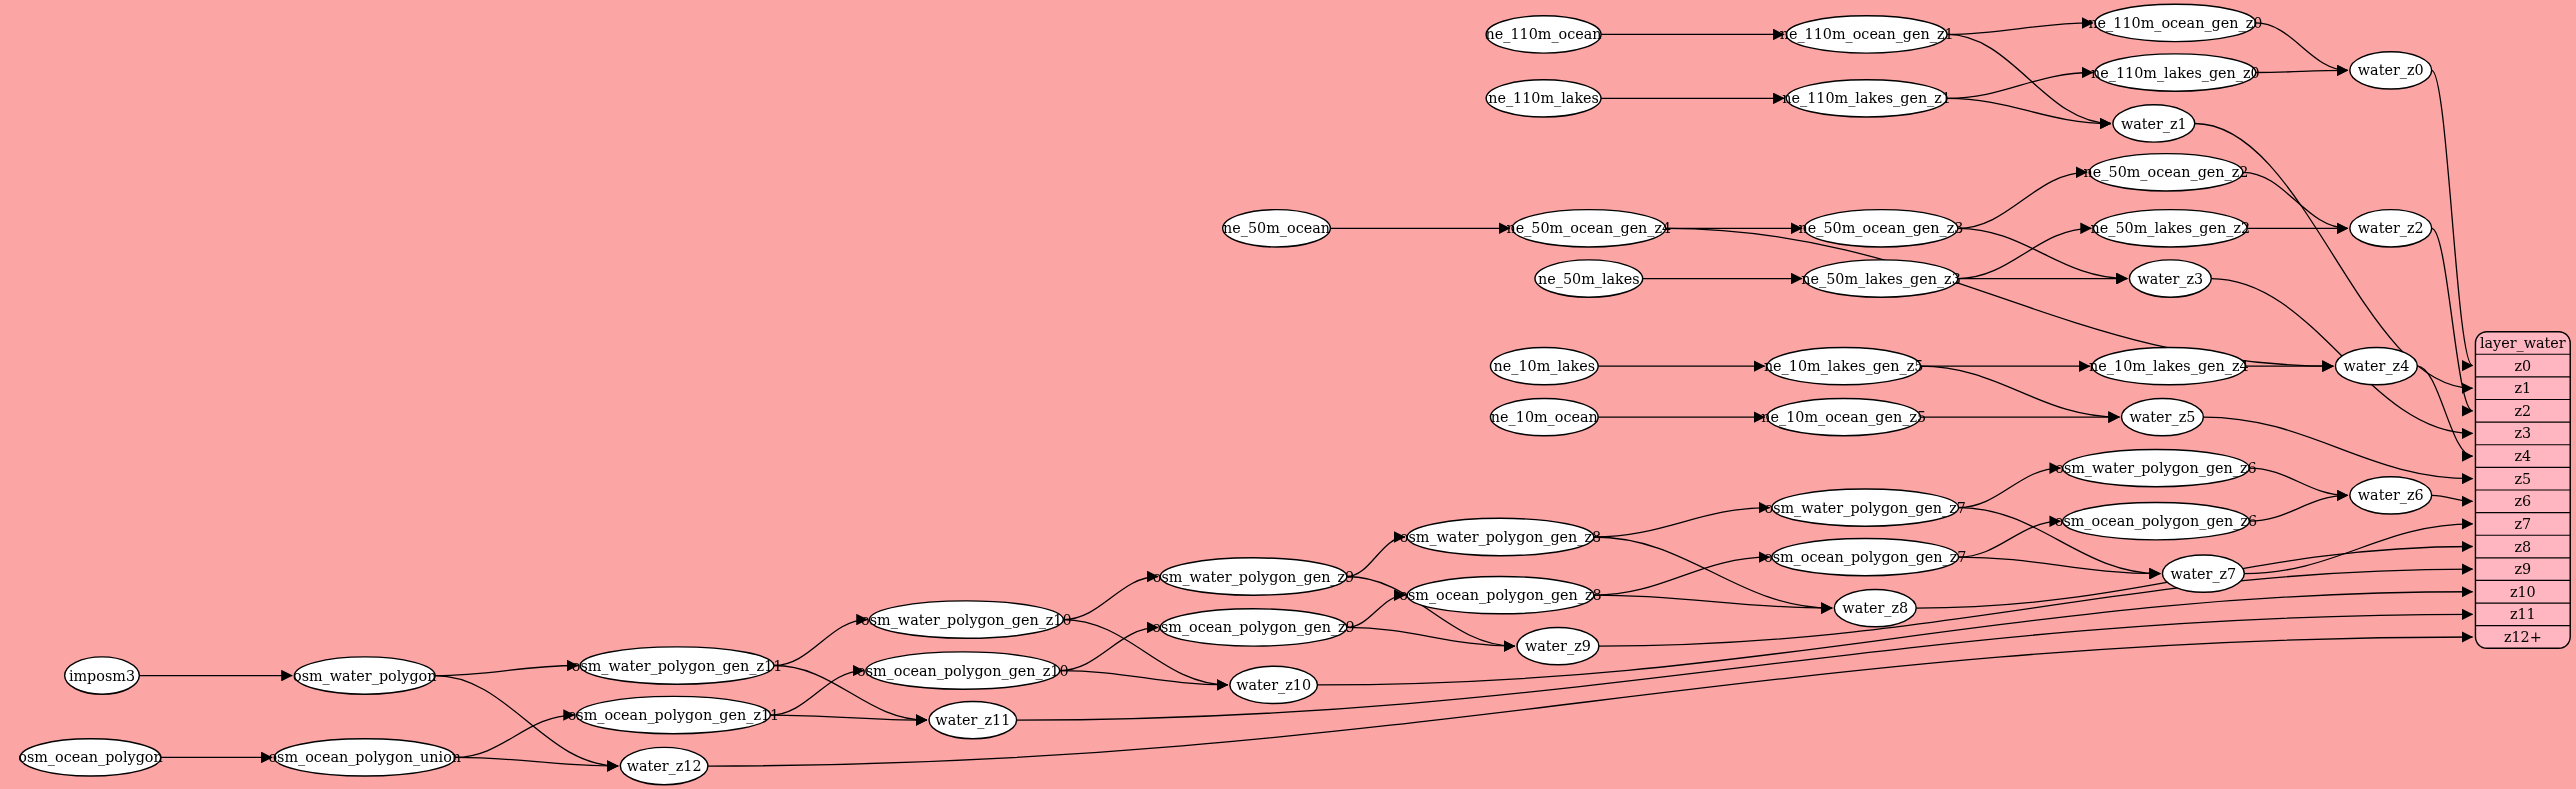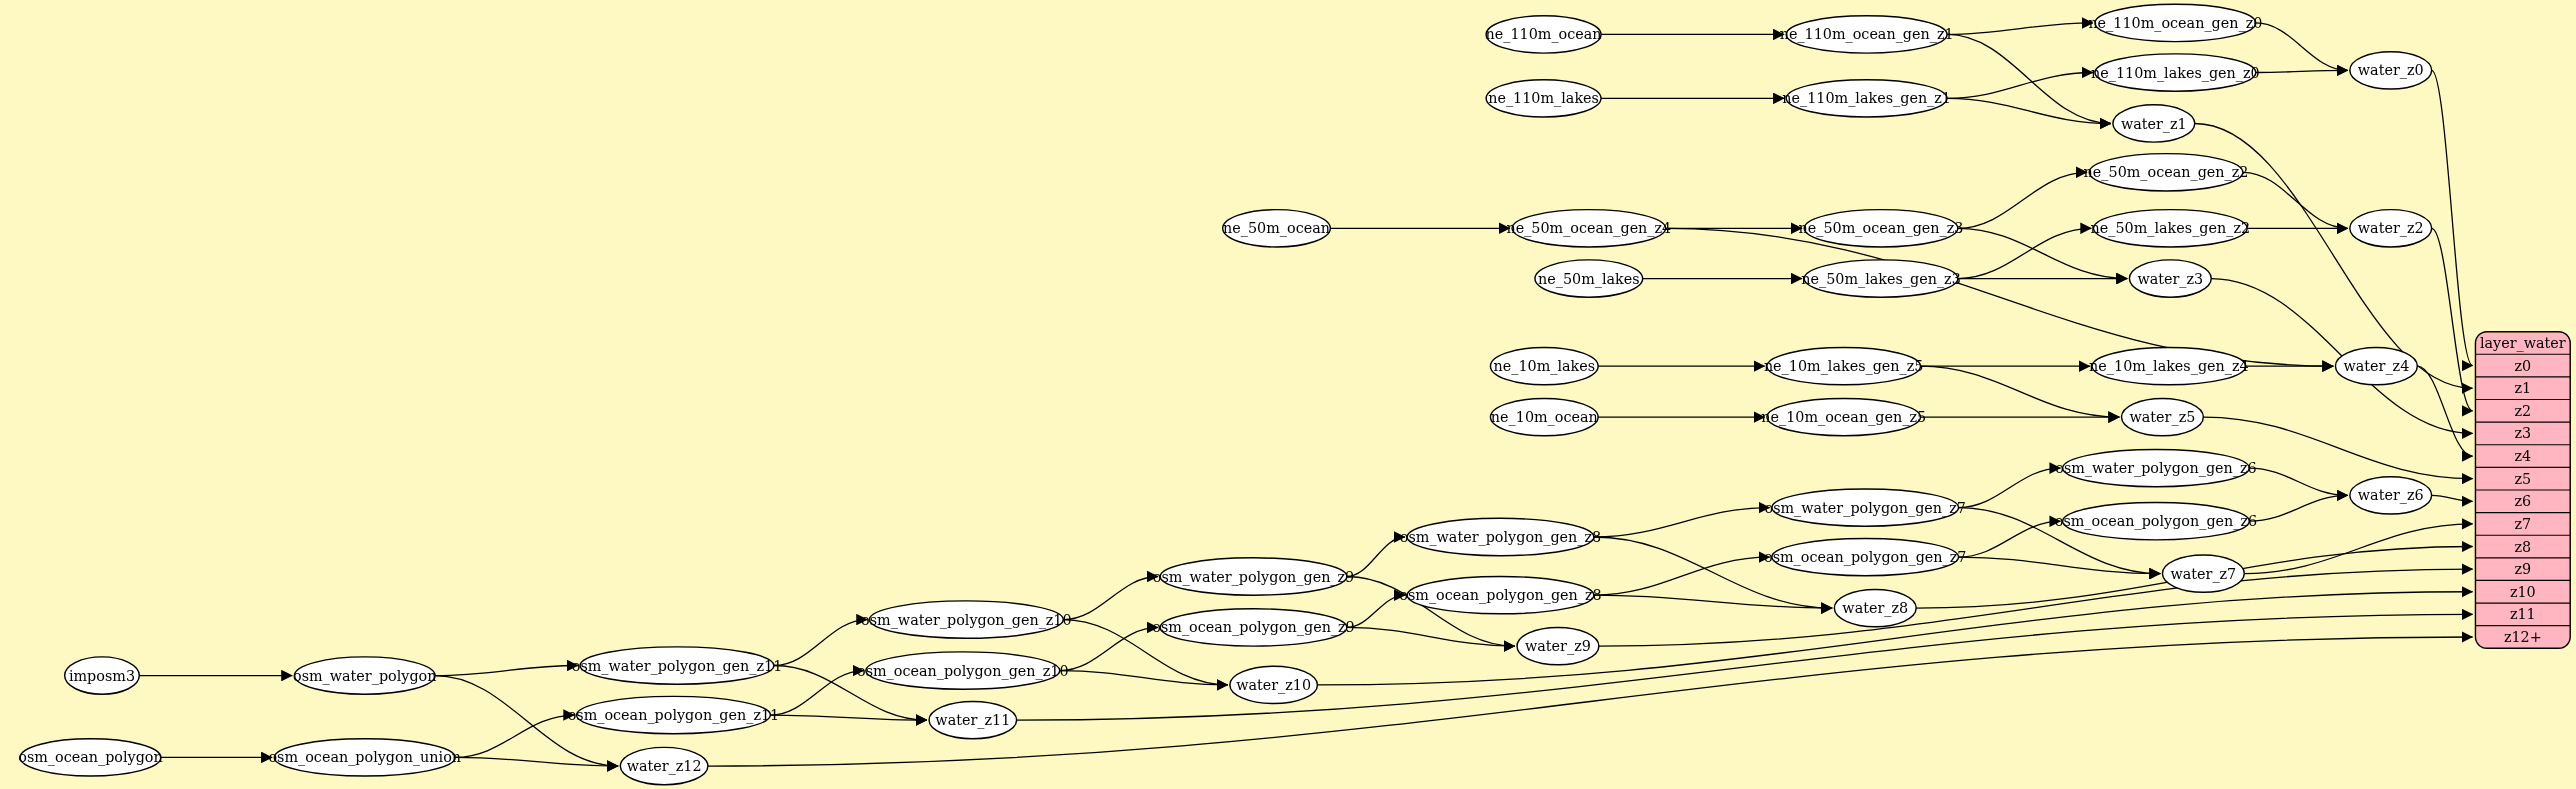--- a/index.html
+++ b/index.html
@@ -3,21 +3,21 @@
 <meta charset="utf-8">
 <style>
   html, body {
     margin: 0;
     padding: 0;
     background: #ffffff;
   }
   #canvas-wrap {
     width: 2576px;
     height: 789px;
-    background: #fef9c3;
+    background: #fca5a5;
     position: relative;
     overflow: hidden;
   }
   svg text {
     font-family: "DejaVu Serif", "Liberation Serif", serif;
     font-size: 20px;
     fill: #000000;
   }
   .edge {
     fill: none;

